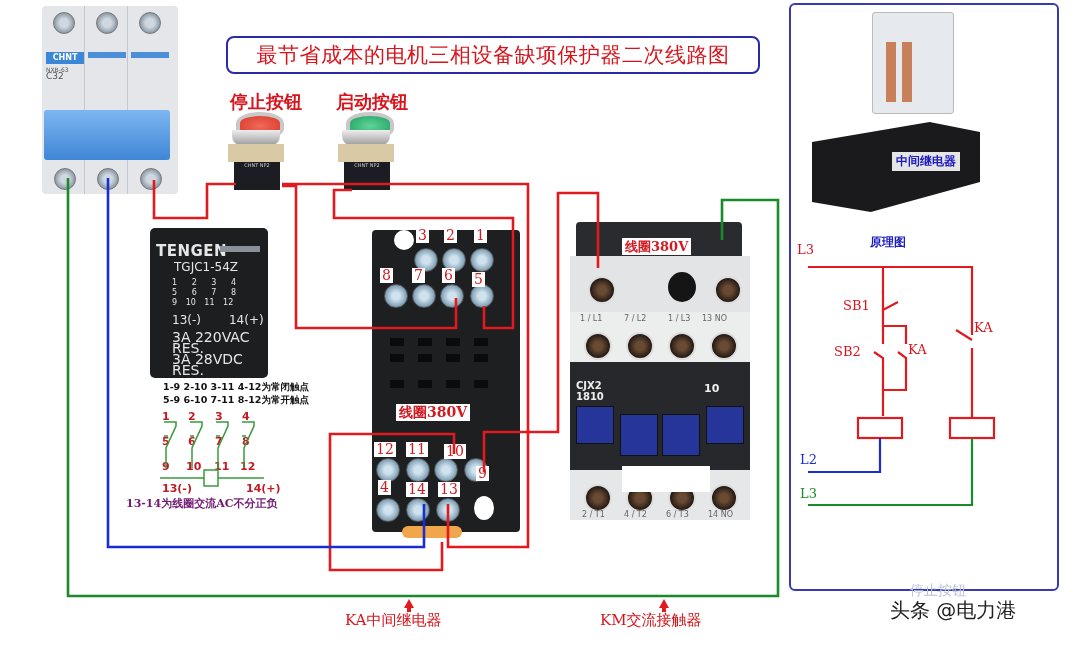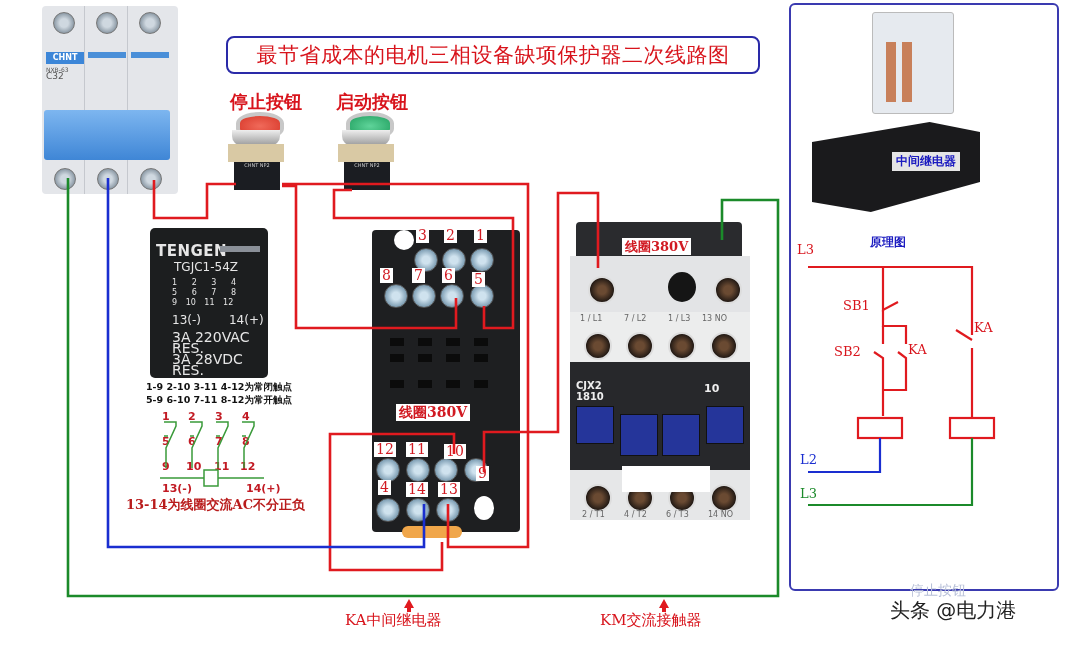--- a/index.html
+++ b/index.html
@@ -1,21 +1,21 @@
 <!DOCTYPE html>
 <html><head>
 <meta charset="utf-8">
 <style>
   html,body{margin:0;padding:0;background:#fff;}
   body{width:1080px;height:646px;position:relative;overflow:hidden;font-family:"DejaVu Serif","Liberation Serif",serif;}
   .abs{position:absolute;}
   svg.wires{position:absolute;left:0;top:0;width:1080px;height:646px;pointer-events:none;z-index:5;}
   .title-box{left:226px;top:36px;width:530px;height:34px;border:2px solid #2a2aa8;border-radius:8px;background:#fff;display:flex;align-items:center;justify-content:center;font-size:21px;color:#d8141c;letter-spacing:0.5px;font-family:"DejaVu Sans","Liberation Sans",sans-serif;}
   .red-label{color:#d8141c;font-weight:bold;font-size:18px;font-family:Liberation Mono, monospace;}
-  .blue-label{color:#b91c1c;font-weight:bold;font-size:13px;font-family:"DejaVu Serif","Liberation Serif",serif;}
+  .blue-label{color:#701a75;font-weight:bold;font-size:11px;font-family:"DejaVu Serif","Liberation Serif",serif;}
   
   .breaker{left:42px;top:6px;width:136px;height:188px;background:#e4e6ea;border-radius:4px;z-index:2;}
   .br-pole{position:absolute;top:0;width:42px;height:188px;border-right:1px solid #c5c8ce;}
   .br-screw{position:absolute;width:20px;height:20px;border-radius:50%;background:radial-gradient(circle,#cfd8e0 30%,#7d8c99 80%);border:1px solid #777;}
   .br-blue{position:absolute;height:6px;background:#4a8fd8;top:46px;}
   .br-handle{position:absolute;left:2px;top:104px;width:126px;height:50px;background:linear-gradient(#7db6f0,#3f86d6);border-radius:3px;}
   .br-brand{position:absolute;left:4px;top:46px;width:38px;height:12px;background:#3c86d8;color:#fff;font-size:8px;font-weight:bold;font-family:"DejaVu Sans",sans-serif;text-align:center;line-height:12px;}
   .br-model{position:absolute;left:4px;top:60px;font-size:6px;color:#555;font-family:"DejaVu Sans",sans-serif;line-height:7px;}
   
   .pbtn{z-index:2;}
@@ -24,21 +24,21 @@
   .pbtn .mount{position:absolute;left:2px;top:32px;width:56px;height:18px;background:#d9c9a4;}
   .pbtn .block{position:absolute;left:8px;top:50px;width:46px;height:28px;background:#1b1d22;color:#ccc;font-size:5px;font-family:"DejaVu Sans",sans-serif;text-align:center;}
   
   .relay{left:150px;top:228px;width:118px;height:150px;background:#1c1e1f;border-radius:5px;color:#e6e6e6;font-family:"DejaVu Sans","Liberation Sans",sans-serif;z-index:2;}
   .relay .brand{position:absolute;left:6px;top:14px;font-size:15px;font-weight:bold;letter-spacing:0.5px;}
   .relay .brandbar{position:absolute;left:70px;top:18px;width:40px;height:6px;background:#8a9098;}
   .relay .model{position:absolute;left:24px;top:32px;font-size:12px;}
   .relay .pins{position:absolute;left:22px;top:50px;width:80px;font-size:8px;line-height:10px;}
   .relay .coil{position:absolute;left:22px;top:85px;font-size:12px;}
   .relay .rating{position:absolute;left:22px;top:104px;font-size:14px;line-height:11px;}
-  .relay-note{left:146px;top:380px;width:180px;font-size:9.5px;font-weight:bold;color:#111;line-height:13px;font-family:"DejaVu Sans","Liberation Sans",sans-serif;text-align:left;}
+  .relay-note{left:146px;top:380px;width:180px;font-size:9.5px;font-weight:bold;color:#111;line-height:13px;font-family:"DejaVu Sans","Liberation Sans",sans-serif;text-align:center;}
   .num-red{color:#c21b24;font-size:11px;font-weight:bold;font-family:"DejaVu Sans",sans-serif;}
   
   .socket{left:372px;top:230px;width:148px;height:302px;background:#1e1f21;border-radius:4px;z-index:2;}
   .term{position:absolute;width:22px;height:22px;border-radius:50%;background:radial-gradient(circle,#cfe2ee 25%,#6b8ea6 80%);border:1px solid #555;}
   .tnum{position:absolute;background:#fff;color:#d11a22;font-size:14px;font-family:"DejaVu Serif","Liberation Serif",serif;padding:0 2px;line-height:15px;}
   .slot{position:absolute;width:14px;height:8px;background:#0b0b0b;}
   .coil-tag{position:absolute;background:#fff;color:#d11a22;font-size:14px;font-weight:bold;padding:0 3px;line-height:17px;}
   
   .contactor{left:570px;top:222px;width:180px;height:310px;z-index:2;}
   .ct-top{position:absolute;left:6px;top:0;width:166px;height:40px;background:#2a2b2e;border-radius:4px 4px 0 0;}

